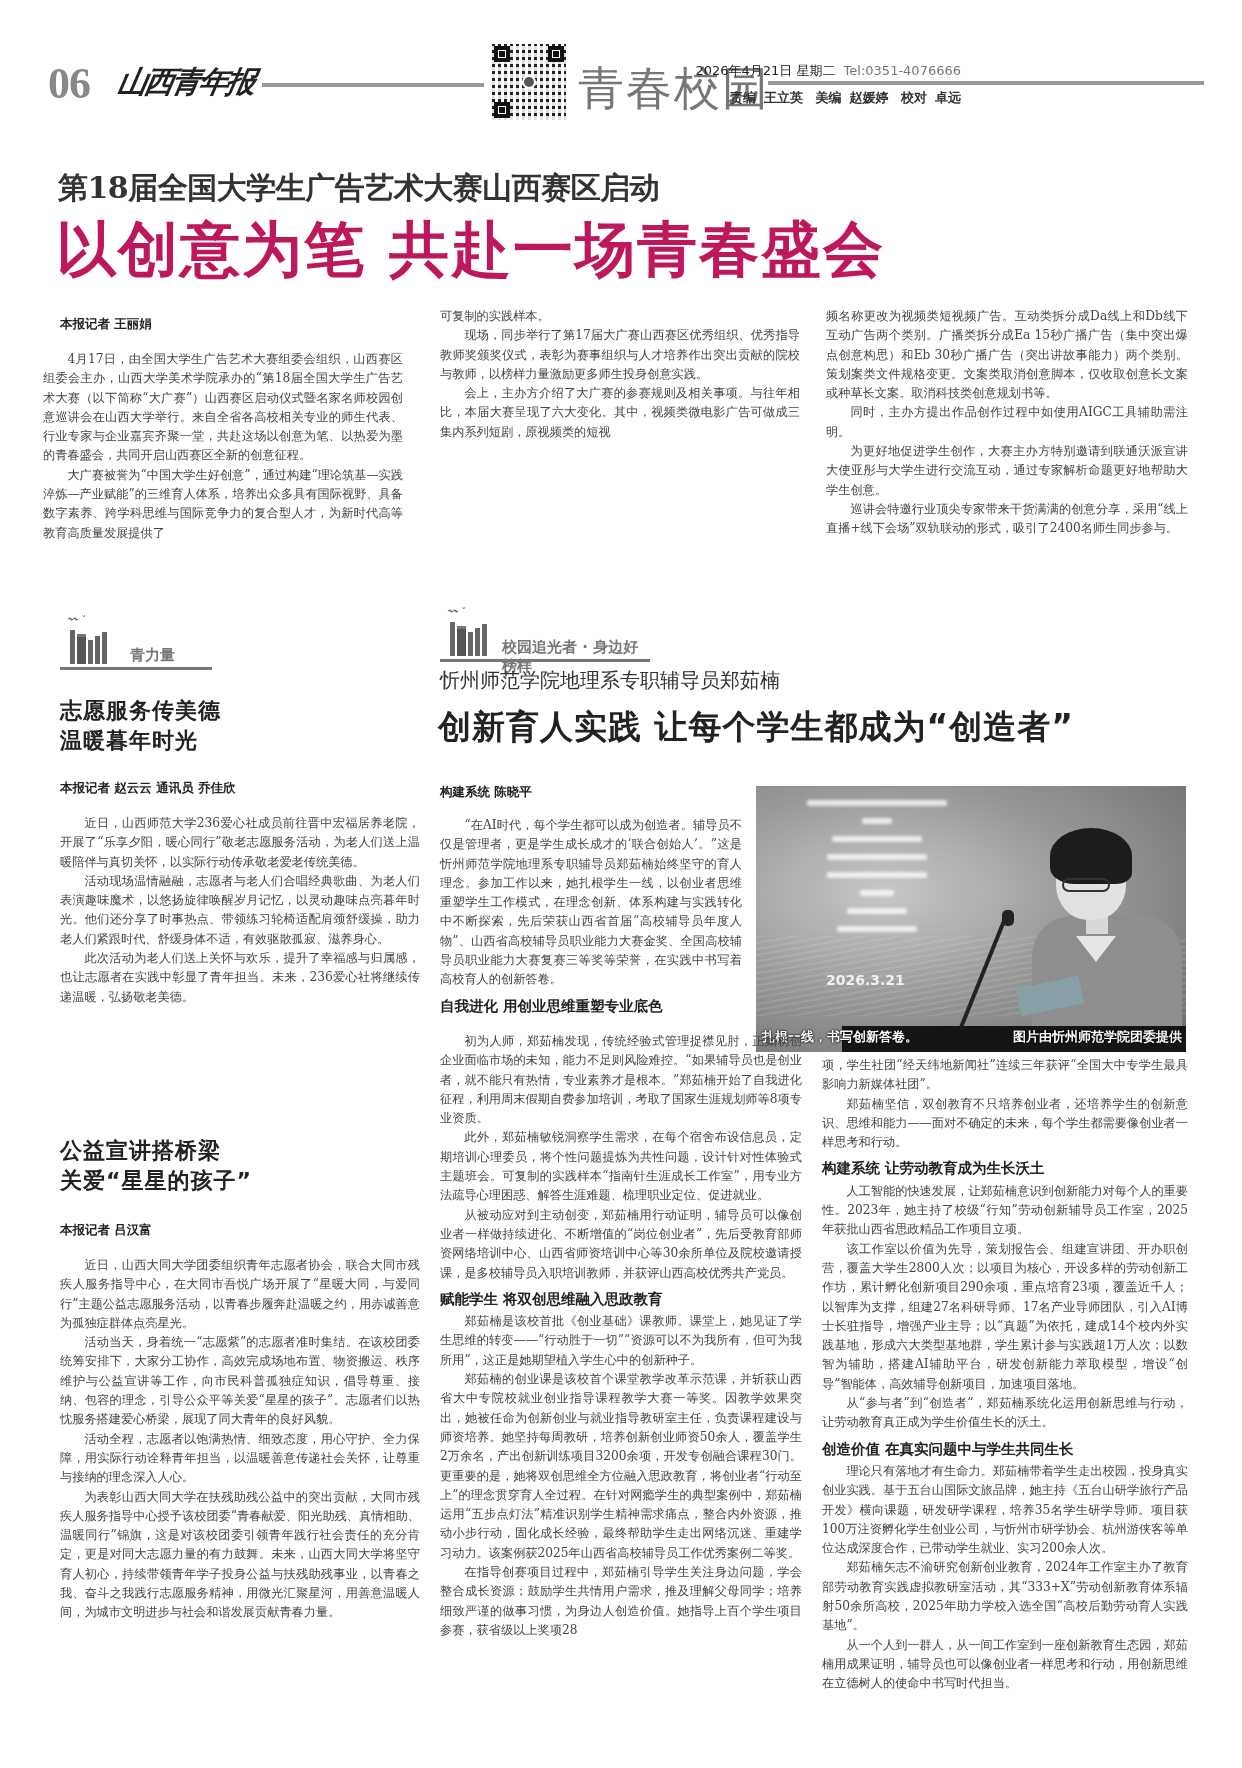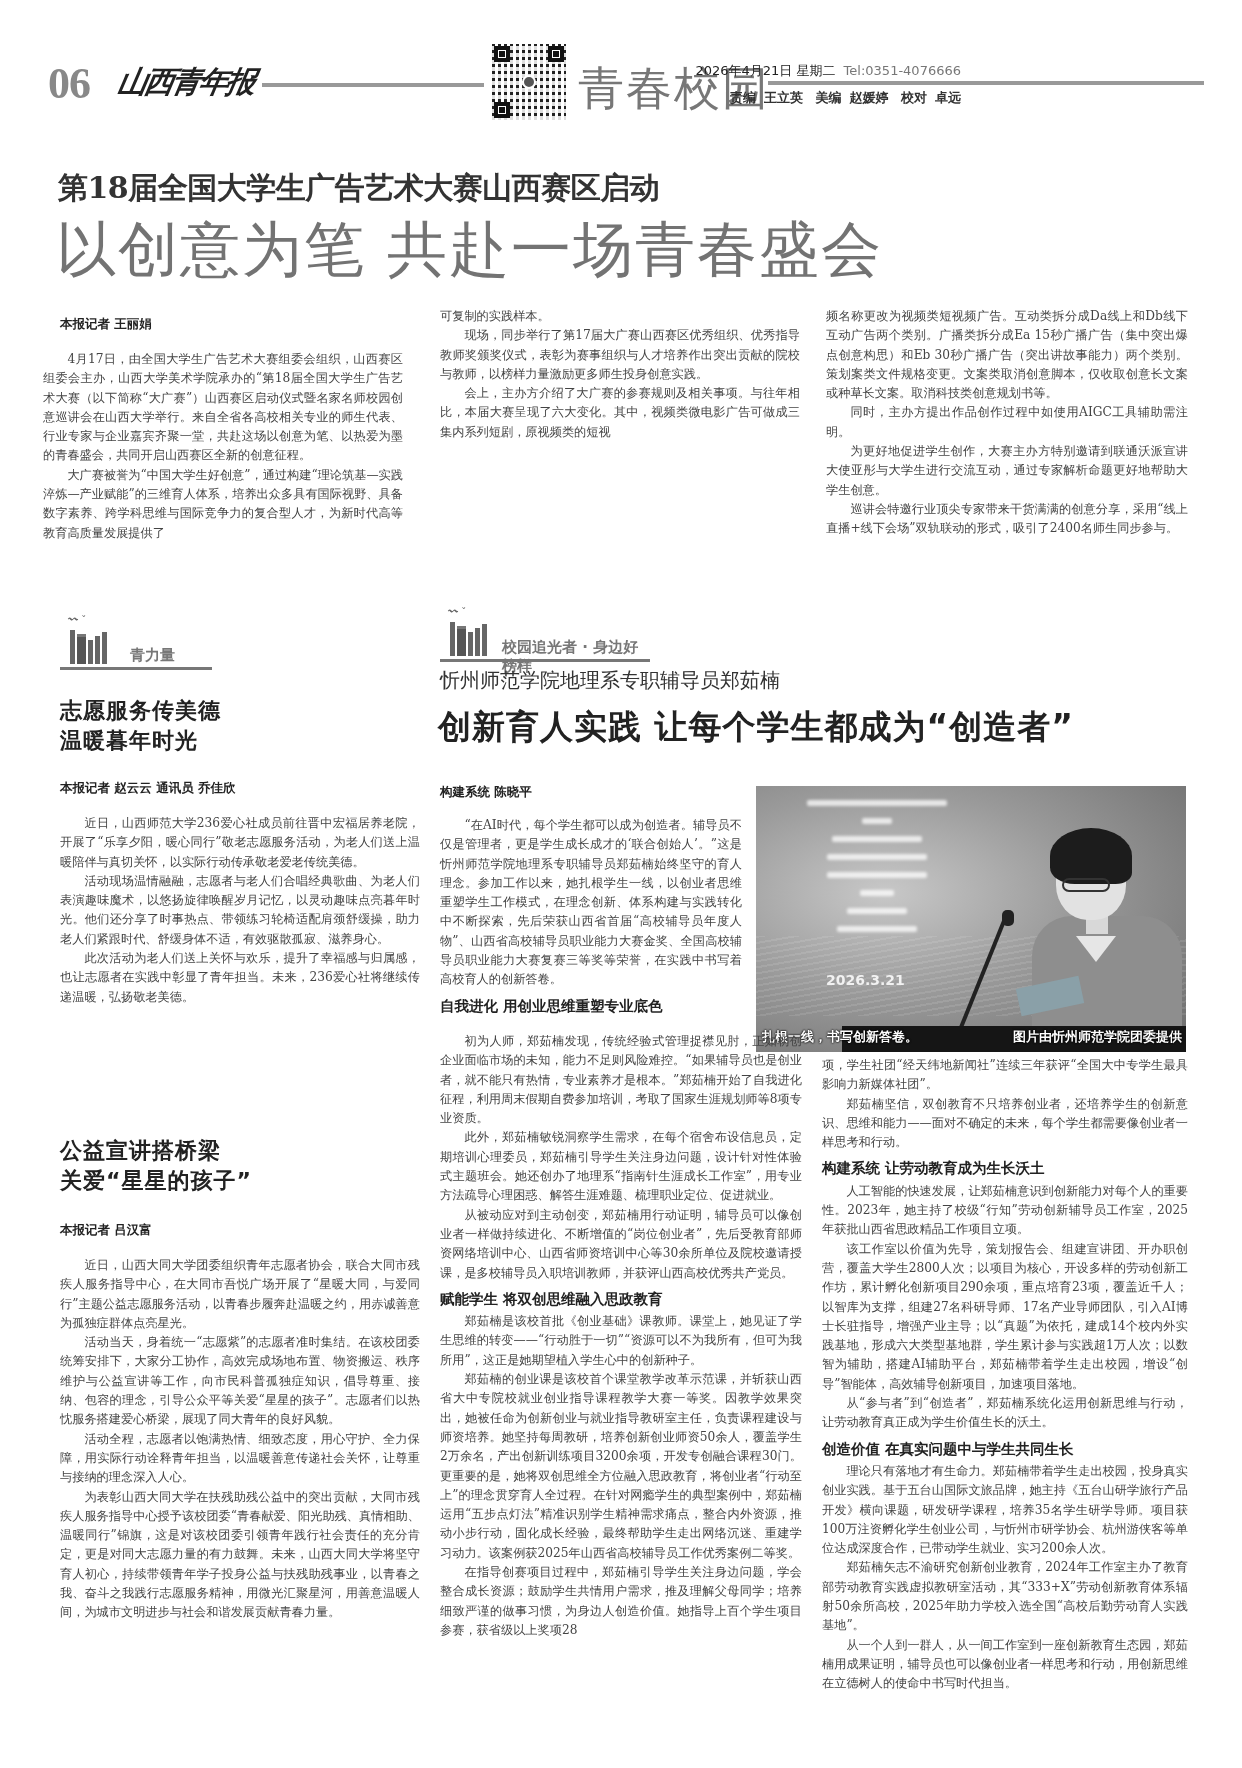--- a/index.html
+++ b/index.html
@@ -21,21 +21,21 @@
   .qr-center { position: absolute; left: 30px; top: 31px; width: 14px; height: 14px; border-radius: 50%; background: #555; border: 2px solid #fff; }
   .section-title { position: absolute; left: 578px; top: 58px; font-family: "DejaVu Serif", serif; font-size: 46px; color: #777; letter-spacing: 2px; }
   .rule-right { position: absolute; left: 768px; top: 81px; width: 436px; height: 4px; background: #999; }
   .date-line { position: absolute; right: 36px; top: 62px; font-family: "DejaVu Sans", sans-serif; font-size: 13px; color: #222; }
   .date-line .tel { color: #777; margin-left: 4px; }
   .editors { position: absolute; right: 36px; top: 89px; font-family: "DejaVu Sans", sans-serif; font-size: 13px; font-weight: bold; color: #333; }
   .editors span { margin-left: 8px; text-align: right; }
 
   
   .kicker { position: absolute; left: 58px; top: 168px; font-family: "DejaVu Serif", serif; font-size: 30px; font-weight: bold; color: #333; letter-spacing: -0.5px; }
-  .headline { position: absolute; left: 56px; top: 210px; font-family: "DejaVu Sans", sans-serif; font-size: 60px; font-weight: normal; color: #737373; letter-spacing: 2px; }
+  .headline { position: absolute; left: 56px; top: 210px; font-family: "DejaVu Sans", sans-serif; font-size: 60px; font-weight: bold; color: #be185d; letter-spacing: 2px; }
 
   .byline { font-family: "DejaVu Sans", sans-serif; font-size: 12.5px; font-weight: bold; color: #222; }
   .col { position: absolute; font-size: 12.2px; line-height: 19.3px; color: #444; text-align: justify; }
   .col p { text-indent: 2em; }
   .col p.cont { text-indent: 0; }
   .subhead { font-family: "DejaVu Serif", serif; font-weight: bold; font-size: 14.5px; color: #222; margin: 6px 0 4px; text-indent: 0 !important; }
 
   
   .badge { position: absolute; height: 60px; }
   .badge .birds { position: absolute; left: 8px; top: 0; font-size: 10px; color: #666; }
@@ -199,32 +199,32 @@
   <span class="caption-left">扎根一线，书写创新答卷。</span>
   <span class="caption-right">图片由忻州师范学院团委提供</span>
 </div>
 
 <div class="col" style="left:440px;top:816px;width:302px;">
   <p>“在AI时代，每个学生都可以成为创造者。辅导员不仅是管理者，更是学生成长成才的‘联合创始人’。”这是忻州师范学院地理系专职辅导员郑茹楠始终坚守的育人理念。参加工作以来，她扎根学生一线，以创业者思维重塑学生工作模式，在理念创新、体系构建与实践转化中不断探索，先后荣获山西省首届“高校辅导员年度人物”、山西省高校辅导员职业能力大赛金奖、全国高校辅导员职业能力大赛复赛三等奖等荣誉，在实践中书写着高校育人的创新答卷。</p>
   <div class="subhead">自我进化  用创业思维重塑专业底色</div>
 </div>
 <div class="col" style="left:440px;top:1032px;width:362px;">
   <p>初为人师，郑茹楠发现，传统经验式管理捉襟见肘，正如初创企业面临市场的未知，能力不足则风险难控。“如果辅导员也是创业者，就不能只有热情，专业素养才是根本。”郑茹楠开始了自我进化征程，利用周末假期自费参加培训，考取了国家生涯规划师等8项专业资质。</p>
-  <p>此外，郑茹楠敏锐洞察学生需求，在每个宿舍布设信息员，定期培训心理委员，郑茹楠引导学生关注身边问题，设计针对性体验式主题班会。她还创办了地理系“指南针生涯成长工作室”，用专业方法疏导心理困惑、解答生涯难题、梳理职业定位、促进就业。</p>
+  <p>此外，郑茹楠敏锐洞察学生需求，在每个宿舍布设信息员，定期培训心理委员，将个性问题提炼为共性问题，设计针对性体验式主题班会。可复制的实践样本“指南针生涯成长工作室”，用专业方法疏导心理困惑、解答生涯难题、梳理职业定位、促进就业。</p>
   <p>从被动应对到主动创变，郑茹楠用行动证明，辅导员可以像创业者一样做持续进化、不断增值的“岗位创业者”，先后受教育部师资网络培训中心、山西省师资培训中心等30余所单位及院校邀请授课，是多校辅导员入职培训教师，并获评山西高校优秀共产党员。</p>
   <div class="subhead">赋能学生  将双创思维融入思政教育</div>
   <p>郑茹楠是该校首批《创业基础》课教师。课堂上，她见证了学生思维的转变——“行动胜于一切”“资源可以不为我所有，但可为我所用”，这正是她期望植入学生心中的创新种子。</p>
   <p>郑茹楠的创业课是该校首个课堂教学改革示范课，并斩获山西省大中专院校就业创业指导课程教学大赛一等奖。因教学效果突出，她被任命为创新创业与就业指导教研室主任，负责课程建设与师资培养。她坚持每周教研，培养创新创业师资50余人，覆盖学生2万余名，产出创新训练项目3200余项，开发专创融合课程30门。更重要的是，她将双创思维全方位融入思政教育，将创业者“行动至上”的理念贯穿育人全过程。在针对网瘾学生的典型案例中，郑茹楠运用“五步点灯法”精准识别学生精神需求痛点，整合内外资源，推动小步行动，固化成长经验，最终帮助学生走出网络沉迷、重建学习动力。该案例获2025年山西省高校辅导员工作优秀案例二等奖。</p>
   <p>在指导创赛项目过程中，郑茹楠引导学生关注身边问题，学会整合成长资源；鼓励学生共情用户需求，推及理解父母同学；培养细致严谨的做事习惯，为身边人创造价值。她指导上百个学生项目参赛，获省级以上奖项28</p>
 </div>
 
 <div class="col" style="left:822px;top:1056px;width:366px;">
   <p class="cont">项，学生社团“经天纬地新闻社”连续三年获评“全国大中专学生最具影响力新媒体社团”。</p>
   <p>郑茹楠坚信，双创教育不只培养创业者，还培养学生的创新意识、思维和能力——面对不确定的未来，每个学生都需要像创业者一样思考和行动。</p>
   <div class="subhead">构建系统  让劳动教育成为生长沃土</div>
   <p>人工智能的快速发展，让郑茹楠意识到创新能力对每个人的重要性。2023年，她主持了校级“行知”劳动创新辅导员工作室，2025年获批山西省思政精品工作项目立项。</p>
-  <p>该工作室以价值为先导，策划报告会、组建宣讲团、开办职创营，覆盖大学生2800人次；以项目为核心，开设多样的劳动创新工作坊，累计孵化创新项目290余项，重点培育23项，覆盖近千人；以智库为支撑，组建27名科研导师、17名产业导师团队，引入AI博士长驻指导，增强产业主导；以“真题”为依托，建成14个校内外实践基地，形成六大类型基地群，学生累计参与实践超1万人次；以数智为辅助，搭建AI辅助平台，郑茹楠带着学生走出校园，增设“创导”智能体，高效辅导创新项目，加速项目落地。</p>
+  <p>该工作室以价值为先导，策划报告会、组建宣讲团、开办职创营，覆盖大学生2800人次；以项目为核心，开设多样的劳动创新工作坊，累计孵化创新项目290余项，重点培育23项，覆盖近千人；以智库为支撑，组建27名科研导师、17名产业导师团队，引入AI博士长驻指导，增强产业主导；以“真题”为依托，建成14个校内外实践基地，形成六大类型基地群，学生累计参与实践超1万人次；以数智为辅助，搭建AI辅助平台，研发创新能力萃取模型，增设“创导”智能体，高效辅导创新项目，加速项目落地。</p>
   <p>从“参与者”到“创造者”，郑茹楠系统化运用创新思维与行动，让劳动教育真正成为学生价值生长的沃土。</p>
   <div class="subhead">创造价值  在真实问题中与学生共同生长</div>
   <p>理论只有落地才有生命力。郑茹楠带着学生走出校园，投身真实创业实践。基于五台山国际文旅品牌，她主持《五台山研学旅行产品开发》横向课题，研发研学课程，培养35名学生研学导师。项目获100万注资孵化学生创业公司，与忻州市研学协会、杭州游侠客等单位达成深度合作，已带动学生就业、实习200余人次。</p>
   <p>郑茹楠矢志不渝研究创新创业教育，2024年工作室主办了教育部劳动教育实践虚拟教研室活动，其“333+X”劳动创新教育体系辐射50余所高校，2025年助力学校入选全国“高校后勤劳动育人实践基地”。</p>
   <p>从一个人到一群人，从一间工作室到一座创新教育生态园，郑茹楠用成果证明，辅导员也可以像创业者一样思考和行动，用创新思维在立德树人的使命中书写时代担当。</p>
 </div>
 
 </body></html>

